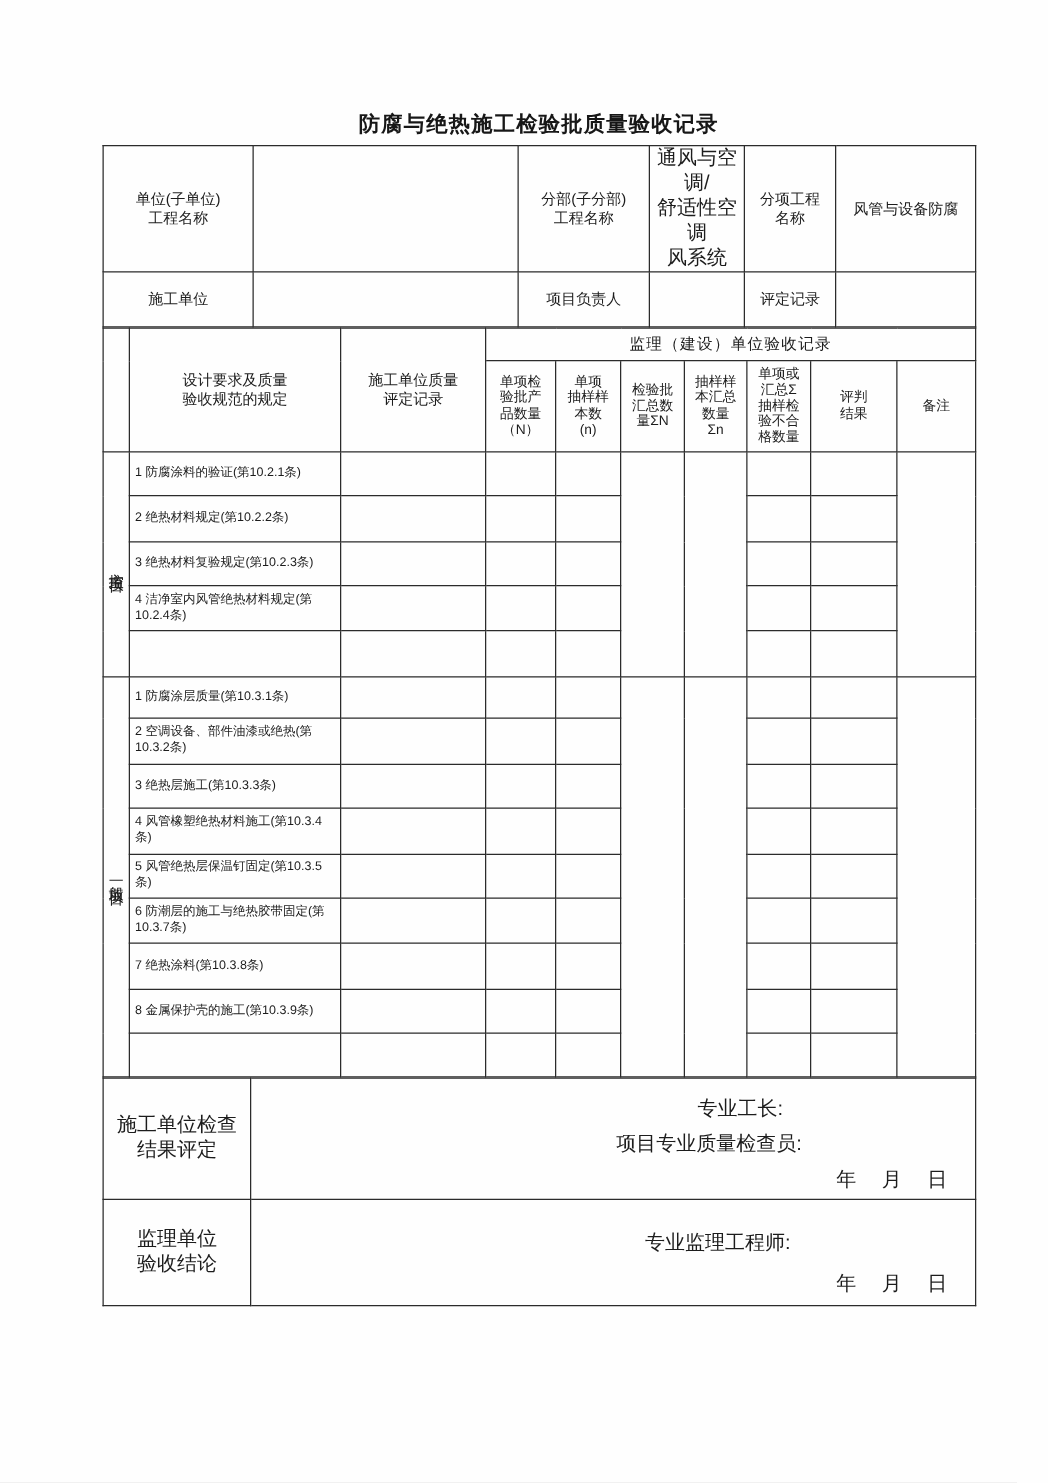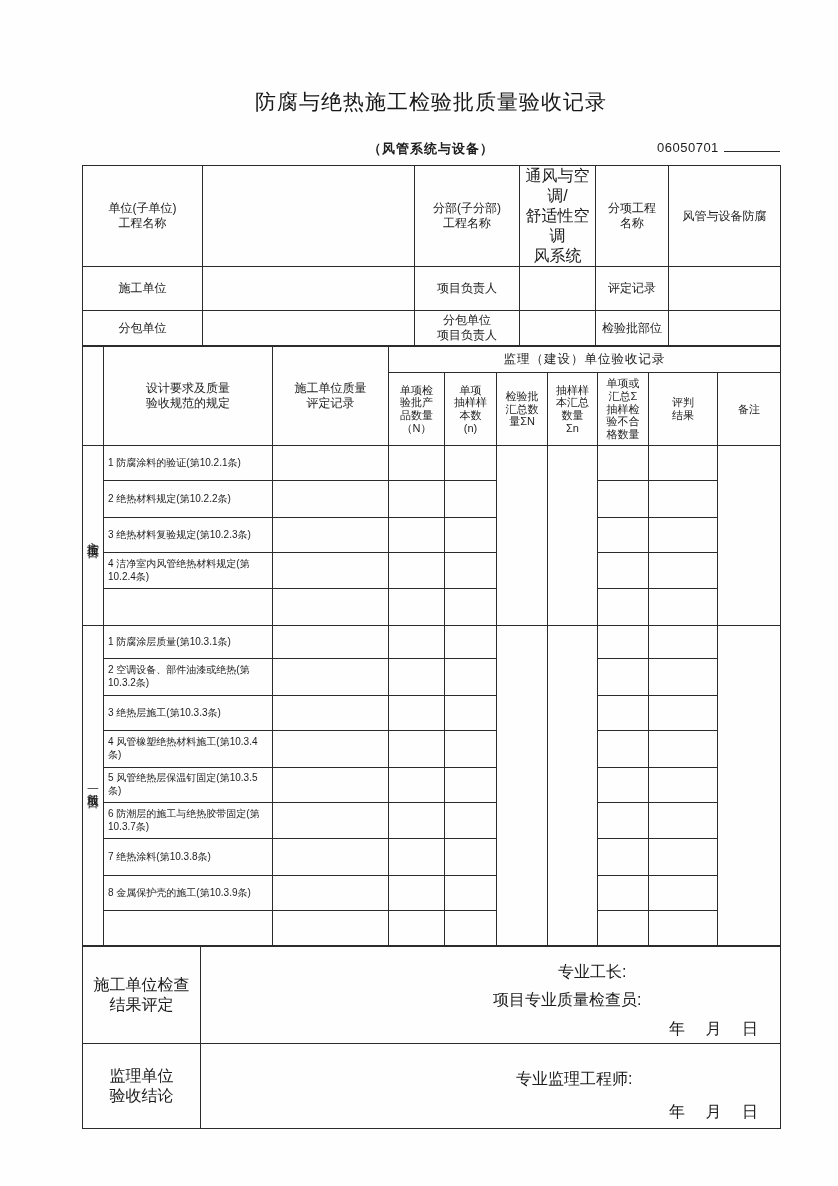--- a/index.html
+++ b/index.html
@@ -9,22 +9,22 @@
     background:#fefefe;
     margin:0 auto;
     font-family:"Liberation Sans","DejaVu Sans",sans-serif;
     color:#1c1c1c;
     overflow:hidden;
   }
   .content{position:absolute;left:82px;top:0;width:698px;}
   .title{
     margin-top:88px;
     text-align:center;
-    font-size:21px;
-    font-weight:normal;
+    font-size:17px;
+    font-weight:bold;
     letter-spacing:1px;
     color:#171717;
   }
   .subrow{position:relative;height:20px;margin-top:24px;}
   .subtitle{
     position:absolute;left:0;right:0;
     text-align:center;
     font-size:13px;font-weight:bold;letter-spacing:1px;
   }
   .codewrap{position:absolute;left:575px;top:0;font-size:13px;white-space:nowrap;}
@@ -72,26 +72,20 @@
   .sig{line-height:1;white-space:pre;}
 </style>
 </head>
 <body>
 
 <div class="page">
   <div class="content">
 
     <div class="title">防腐与绝热施工检验批质量验收记录</div>
 
-    <div class="subrow">
-      <div class="subtitle">（风管系统与设备）</div>
-      <div class="codewrap">
-        <span class="code">06050701</span><span class="code-line"></span>
-      </div>
-    </div>
 
     <table class="tA">
       <colgroup>
         <col style="width:120px">
           <col style="width:212px">
           <col style="width:105px">
         <col style="width:76px">
           <col style="width:73px">
           <col style="width:112px">
       </colgroup>
@@ -108,29 +102,20 @@
         <td class="lblc">分项工程
 名称</td>
         <td class="lblc">风管与设备防腐</td>
       </tr>
       <tr style="height:44px">
         <td class="lblc">施工单位</td>
         <td></td>
         <td class="lblc">项目负责人</td>
         <td></td>
         <td class="lblc">评定记录</td>
-        <td></td>
-      </tr>
-      <tr style="height:35px">
-        <td class="lblc">分包单位</td>
-        <td></td>
-        <td class="lblc">分包单位
-项目负责人</td>
-        <td></td>
-        <td class="lblc">检验批部位</td>
         <td></td>
       </tr>
     </tbody>
       </table>
 
     <table class="tB">
       <colgroup>
         <col style="width:21px">
           <col style="width:169px">
           <col style="width:116px">

